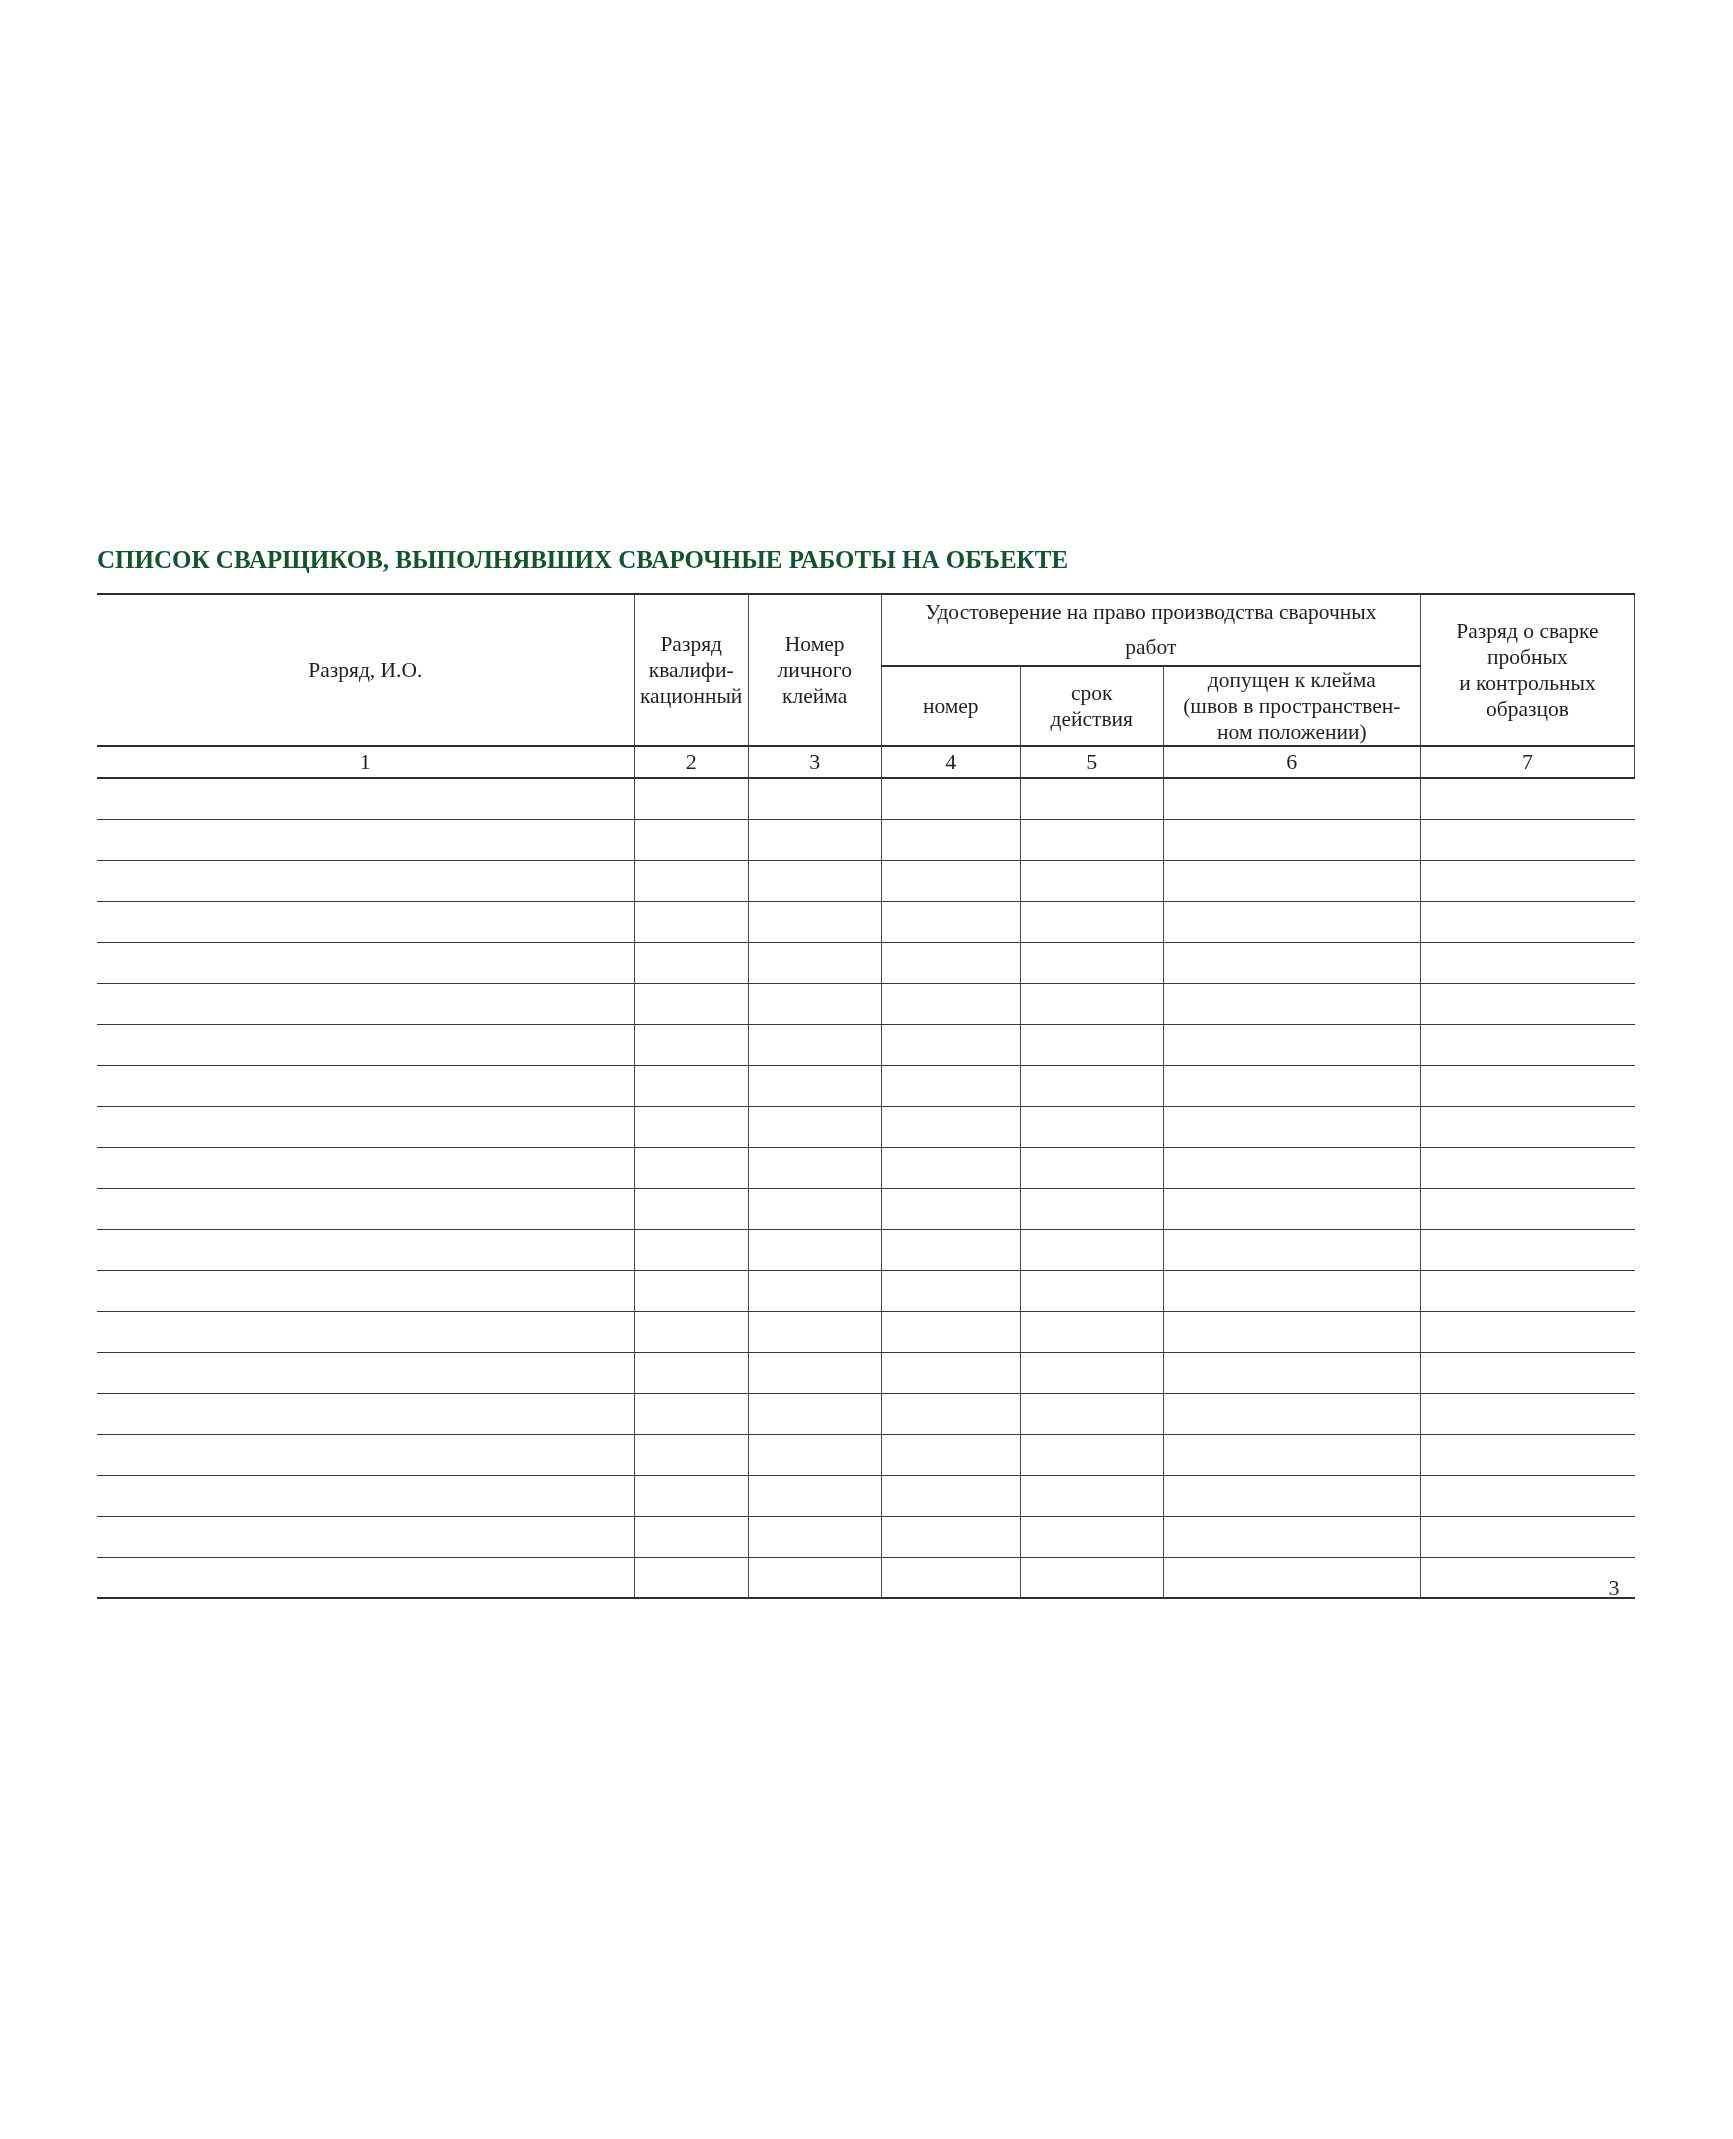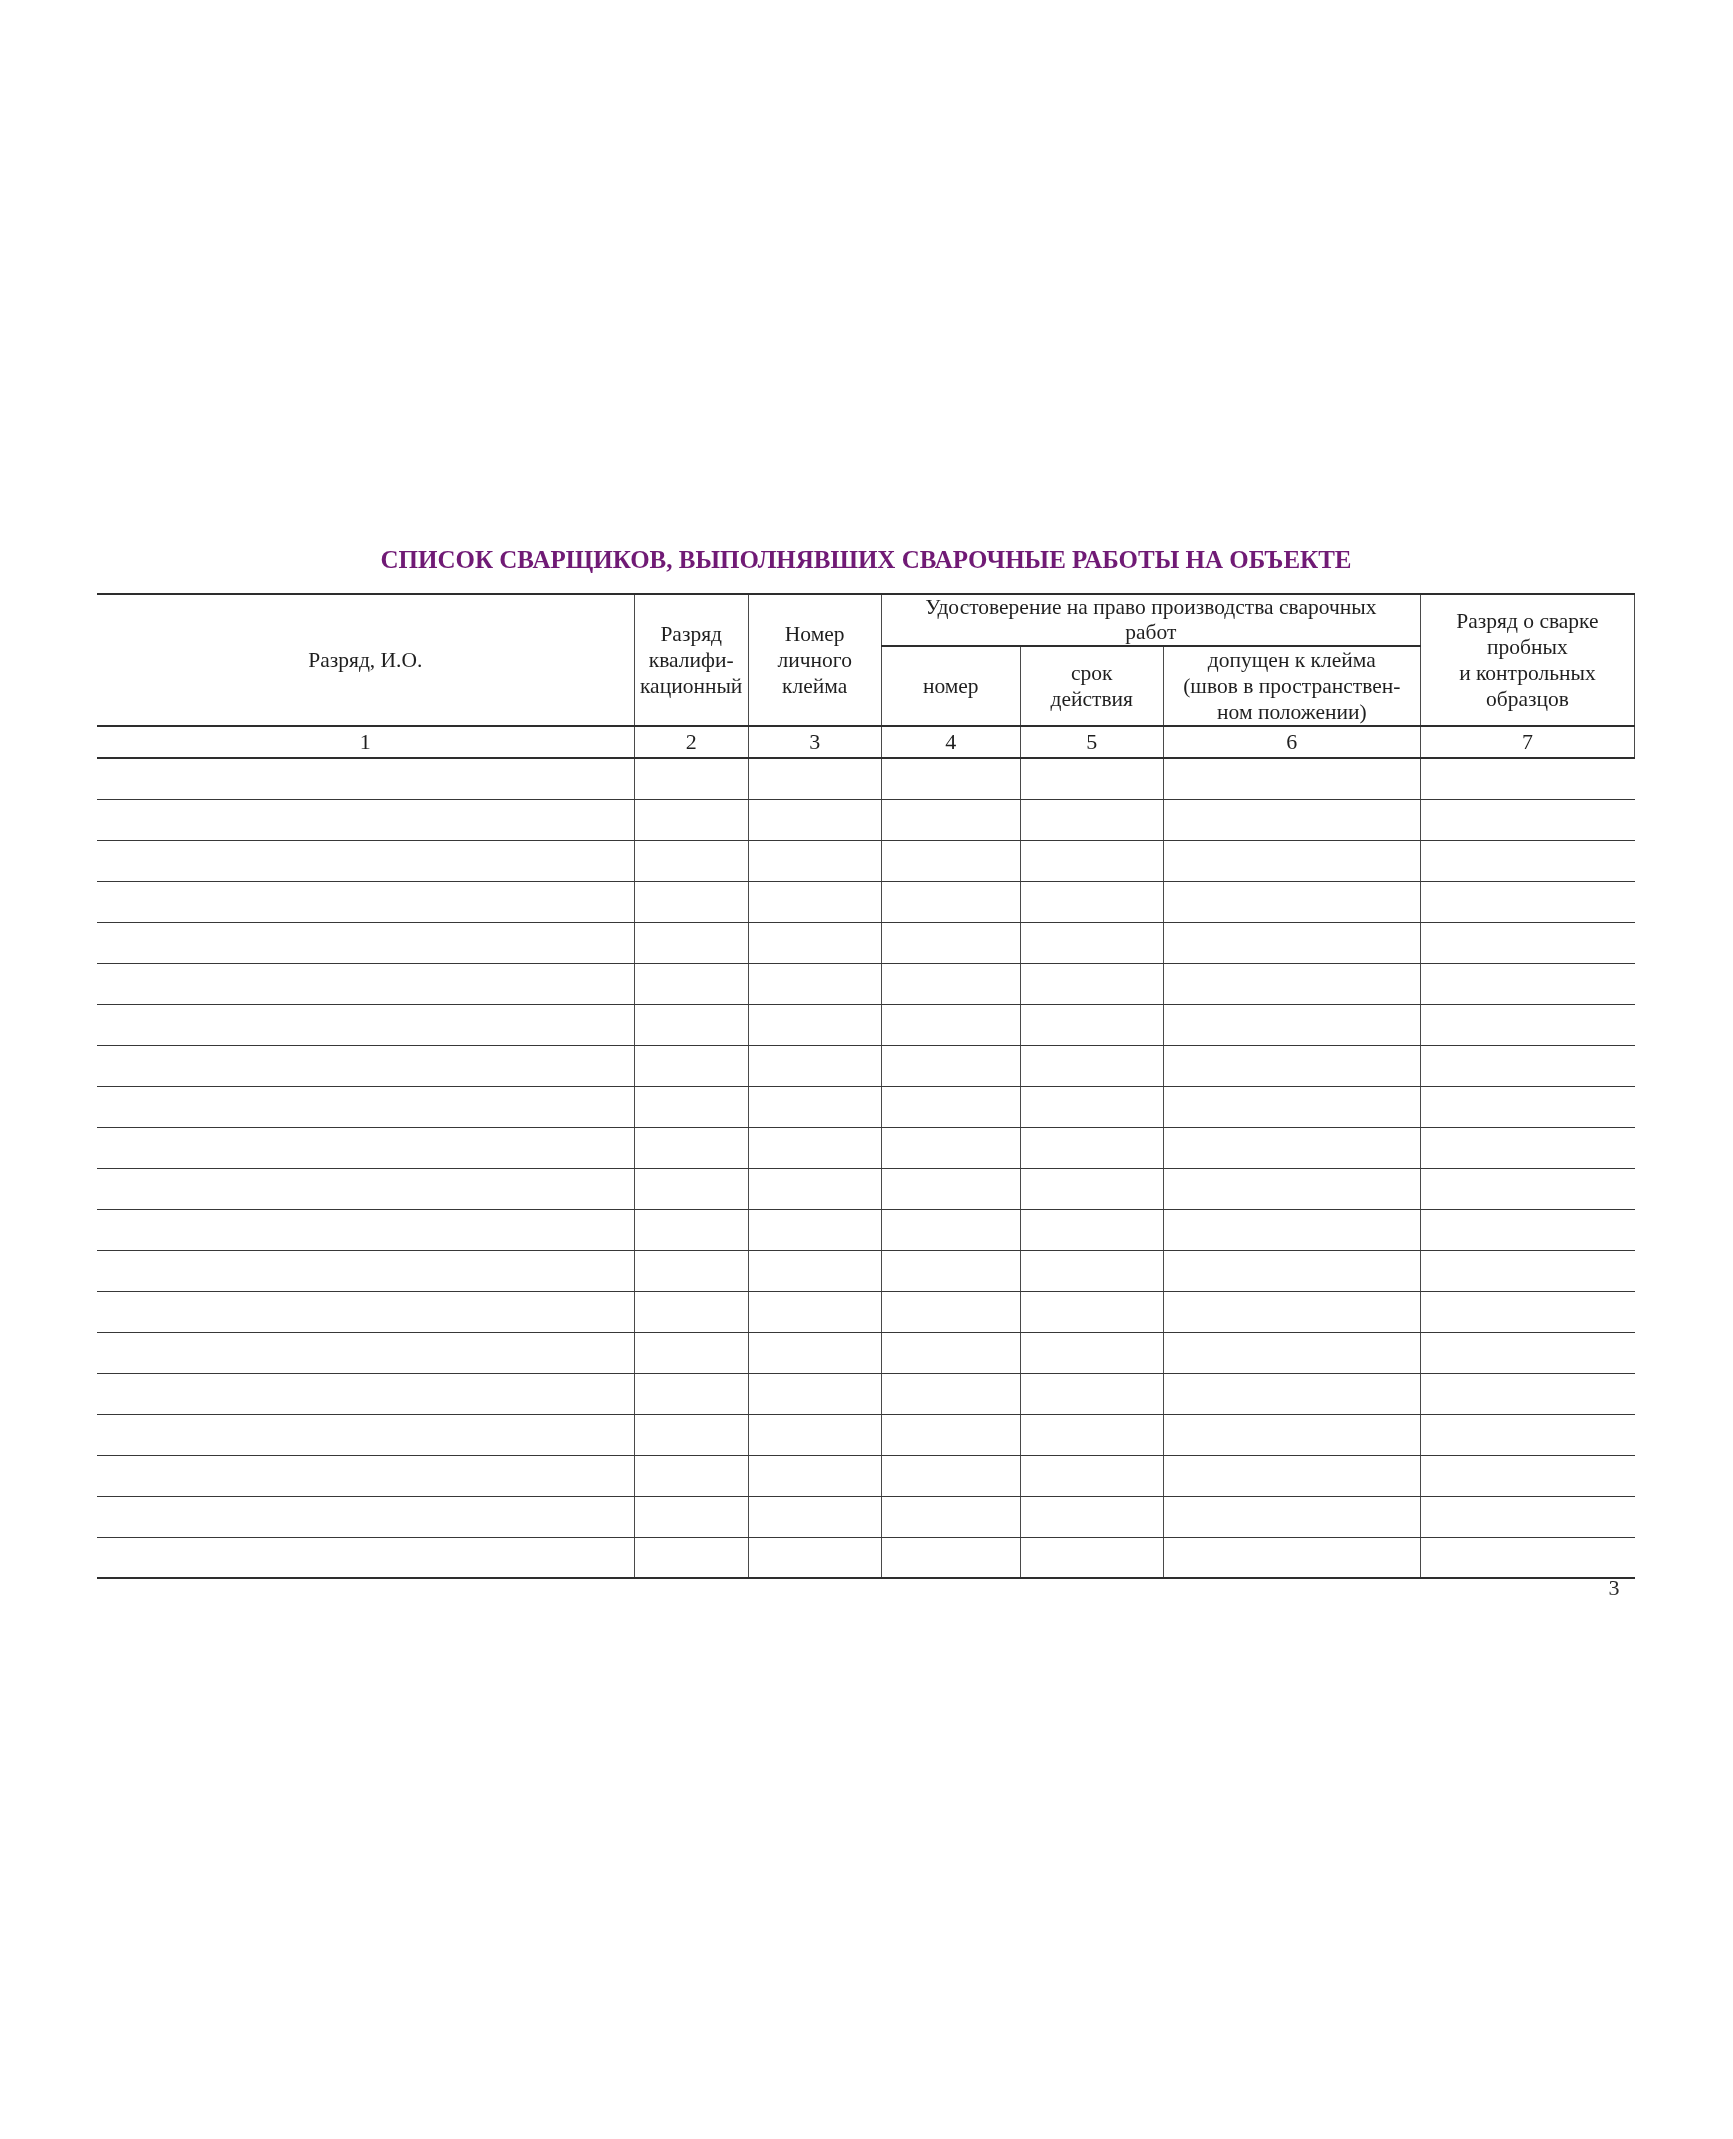--- a/index.html
+++ b/index.html
@@ -10,26 +10,25 @@
     background: #ffffff;
     font-family: "Liberation Serif", "DejaVu Serif", serif;
     color: #1f1f1f;
     overflow: hidden;
   }
   .title {
     position: absolute;
     left: 97px;
     top: 546px;
     width: 1538px;
-    text-align: center;
     font-weight: bold;
     font-size: 25px;
     line-height: 28px;
     white-space: nowrap;
-    color: #701a75;
+    color: #14532d;
   }
   table.welders-table {
     position: absolute;
     left: 97px;
     top: 593px;
     width: 1538px;
     border-collapse: collapse;
     table-layout: fixed;
     border-top: 2.2px solid #2d2d2d;
   }
@@ -41,21 +40,21 @@
     font-size: 21.5px;
     line-height: 26px;
     white-space: pre-line;
     border-left: 1.5px solid #4a4a4a;
   }
   .welders-table .nol { border-left: none; }
   .welders-table .rb  { border-right: 1.5px solid #4a4a4a; }
   .welders-table thead th { border-bottom: 2.2px solid #2d2d2d; }
   .welders-table tr.hdr1 { height: 52px; }
   .welders-table tr.hdr2 { height: 76px; }
-  .welders-table th.group { line-height: 25px; }
+  .welders-table th.group { line-height: 35px; }
   .welders-table tr.numrow td {
     height: 30px;
     font-size: 22px;
     line-height: 24px;
     border-bottom: 2.2px solid #2d2d2d;
   }
   .welders-table tbody td { border-bottom: 1.5px solid #383838; }
   .welders-table tbody tr { height: 41px; }
   .welders-table tbody tr:last-child td { border-bottom: 2.2px solid #2d2d2d; }
   .pagenum {

